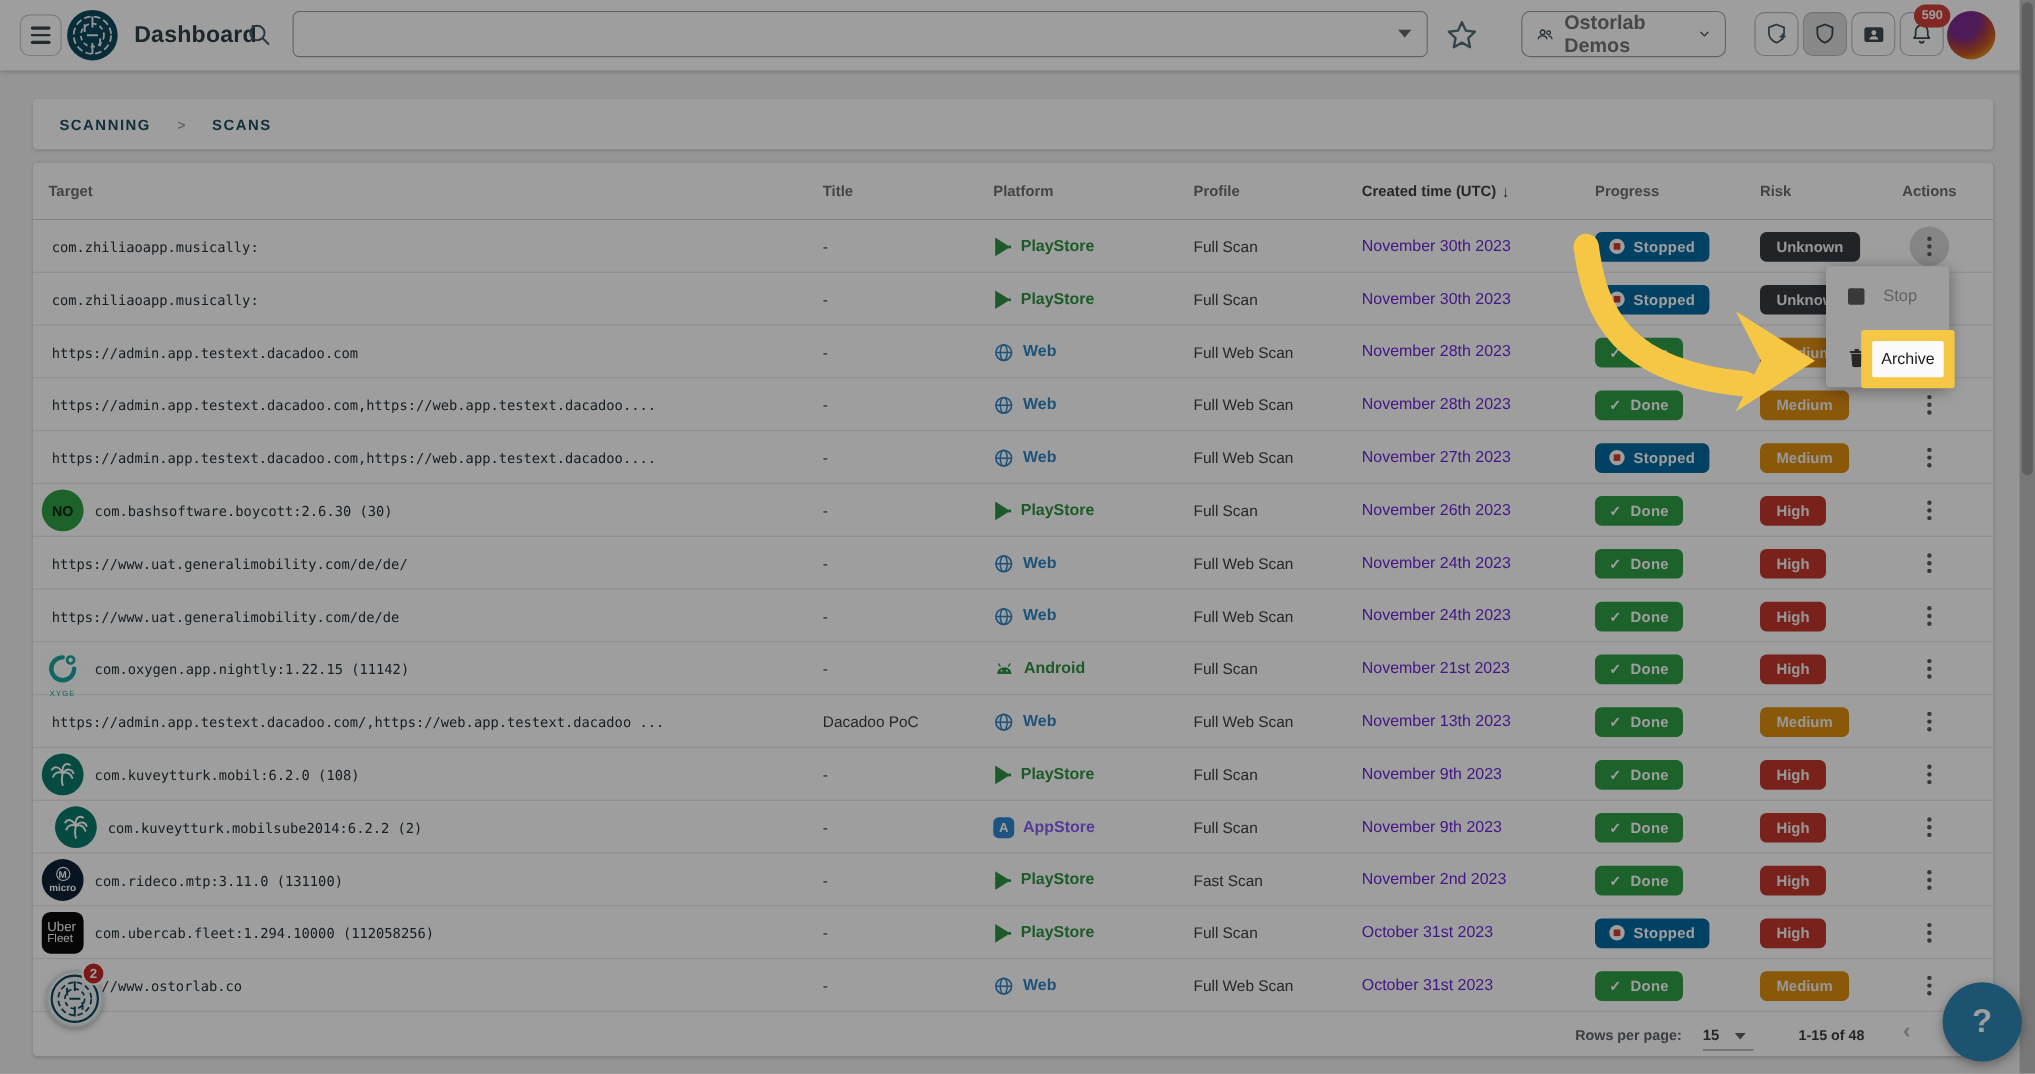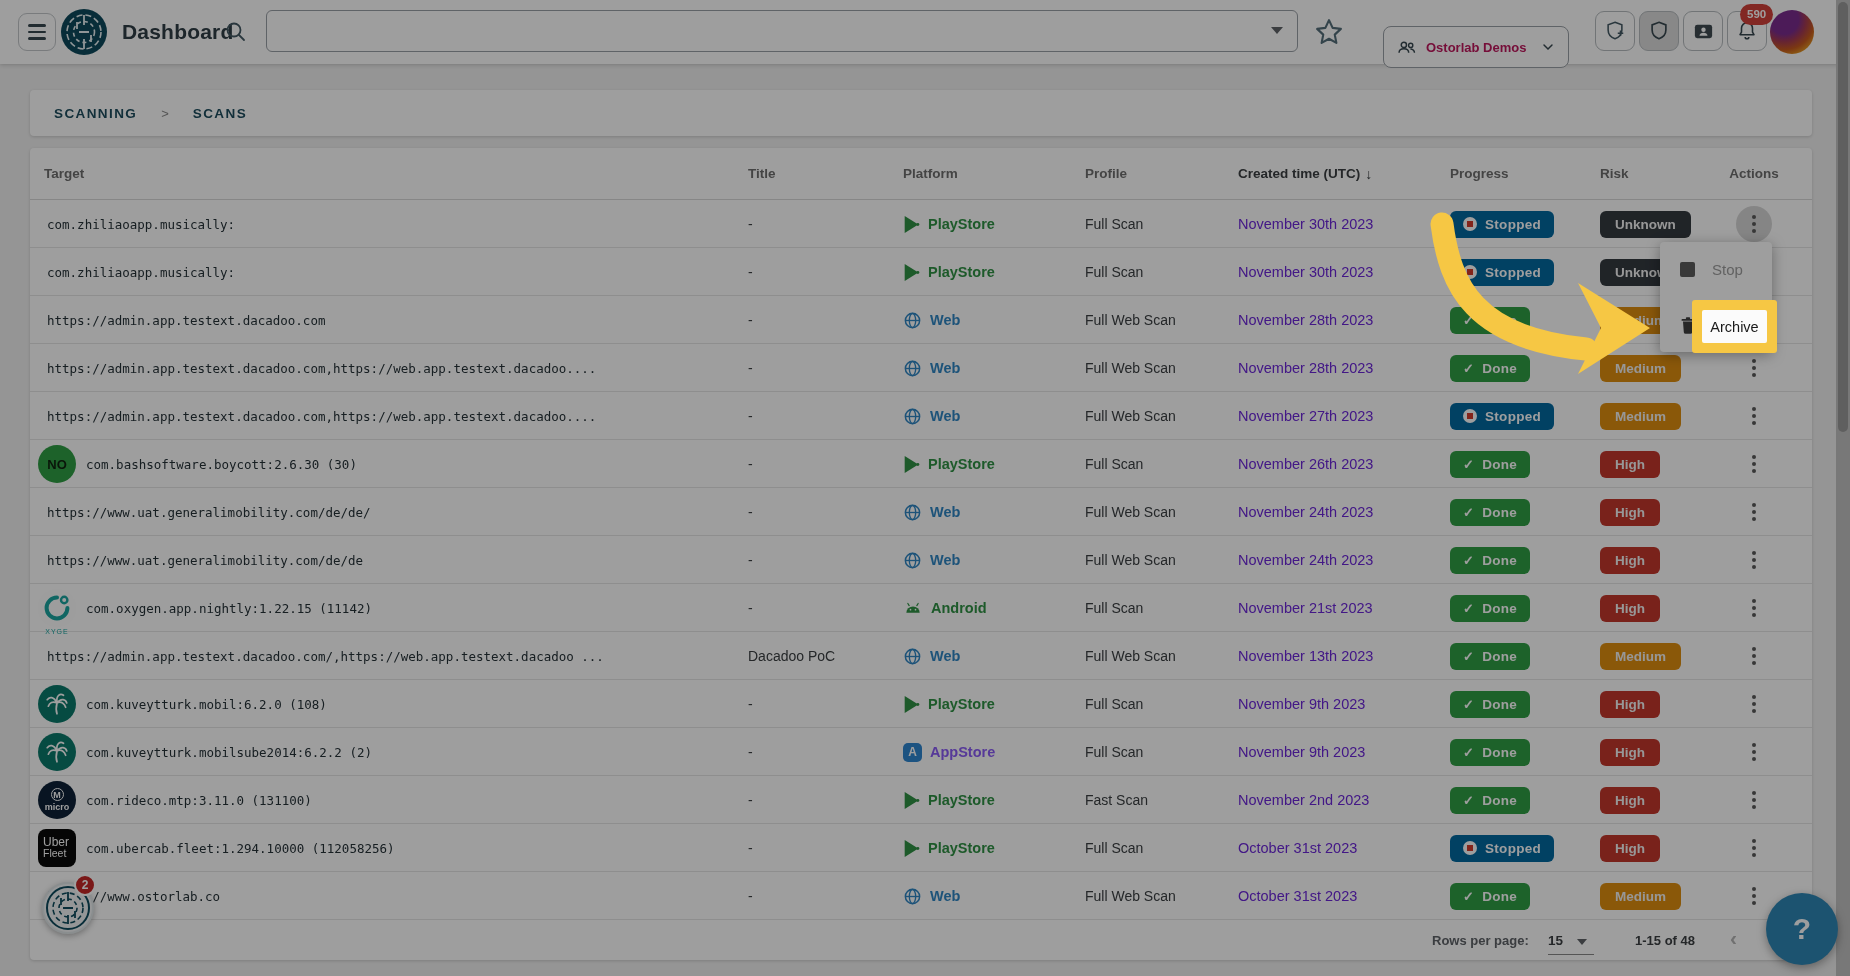--- a/index.html
+++ b/index.html
@@ -21,23 +21,23 @@
   .page-title { position:absolute; left:122px; top:0; height:64px; line-height:64px; font-size:21px;
                 font-weight:700; color:#2f3e46; letter-spacing:.2px; }
   .search-glass { position:absolute; left:224px; top:20px; }
   .search-field { position:absolute; left:266px; top:10px; width:1032px; height:42px; border:1.5px solid #9aa0a6;
                   border-radius:6px; background:#fff; }
   .search-field input { position:absolute; left:12px; top:0; width:980px; height:39px; border:none; outline:none;
                         font-size:15px; background:transparent; color:#3c4043; }
   .search-caret { position:absolute; right:14px; top:16px; width:0; height:0; border-left:6px solid transparent;
                   border-right:6px solid transparent; border-top:7px solid #5f6368; }
   .star-btn { position:absolute; left:1314px; top:17px; width:30px; height:30px; }
-  .org-btn { position:absolute; left:1383px; top:26px; width:186px; height:42px; border:1.5px solid #9aa0a6;
+  .org-btn { position:absolute; left:1383px; top:10px; width:186px; height:42px; border:1.5px solid #9aa0a6;
              border-radius:8px; background:#fff; display:flex; align-items:center; gap:9px; padding:0 12px;
-             font-size:13px; color:#be185d; font-weight:600; cursor:pointer; }
+             font-size:18px; color:#737373; font-weight:600; cursor:pointer; }
   .org-caret { margin-left:auto; }
   .iconbtn { position:absolute; top:11px; width:40px; height:40px; border:1.5px solid #b6bbbe; border-radius:9px;
              background:#fff; display:flex; align-items:center; justify-content:center; cursor:pointer; }
   .iconbtn.active { background:#dcdcdc; }
   .notif-badge { position:absolute; left:1740px; top:4px; min-width:30px; height:21px; padding:0 7px;
                  border-radius:11px; background:#d2413a; color:#fff; font-size:11.5px; font-weight:700;
                  line-height:21px; text-align:center; z-index:7; }
   .avatar { position:absolute; left:1770px; top:10px; width:44px; height:44px; border-radius:50%;
             background:radial-gradient(circle at 32% 22%, #7b2d8e 0 32%, #a43a53 48%, #c75a1e 66%, #eaa622 85%, #f3c93a 100%); }
   
@@ -618,21 +618,21 @@
         <div class="cell col-risk">
           <span class="risk-badge risk-high">High</span>
         </div>
         <div class="cell col-actions">
           <div class="dots-wrap">
             <span class="dots"></span>
           </div>
         </div>
       </div>
       <div class="trow">
-        <div class="cell col-target" style="padding-left: 0px; left: 8px;">
+        <div class="cell col-target" style="padding-left: 0px; left: 20px;">
           <div class="appico" style="background: rgb(11, 122, 107);">
             <svg viewBox="0 0 24 24" width="26" height="26" style="display:block">
               <path d="M12 11 C9 5 5 5 3 8 M12 11 C11 4 15 2 18 4 M12 11 C16 6 20 8 21 11 M12 11 C8 9 5 11 4 14 M12 11 C16 9 19 12 20 15 M12 11 c-1 4 -1 7 0 10" fill="none" stroke="#fff" stroke-width="1.6" stroke-linecap="round"></path>
             </svg>
           </div>
           <span class="target-text">com.kuveytturk.mobilsube2014:6.2.2 (2)</span>
         </div>
         <div class="cell col-title cell-plain">-</div>
         <div class="cell col-platform plat-appstore">
           <span>

